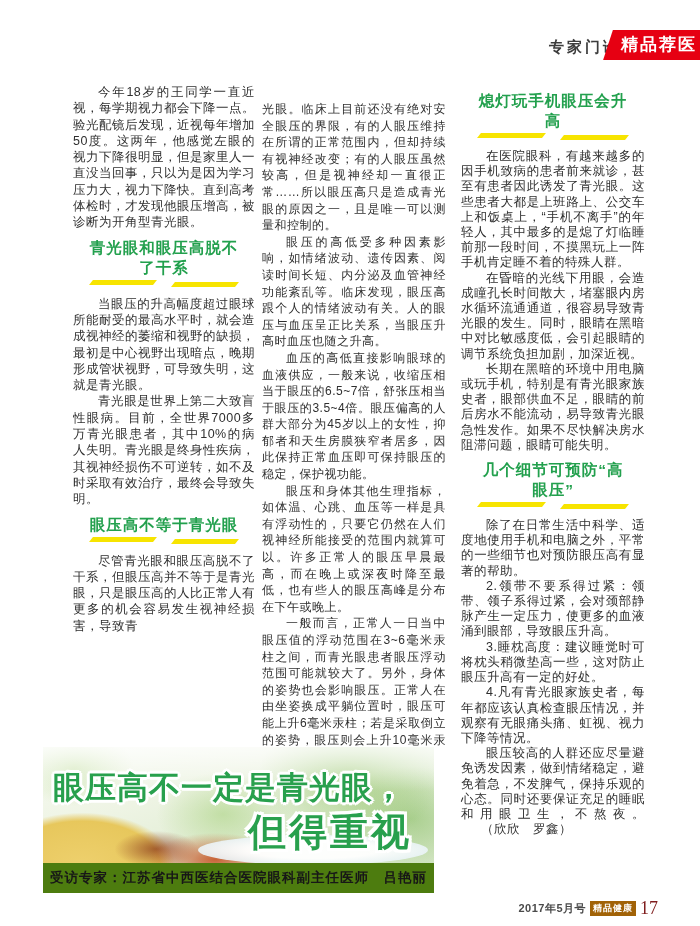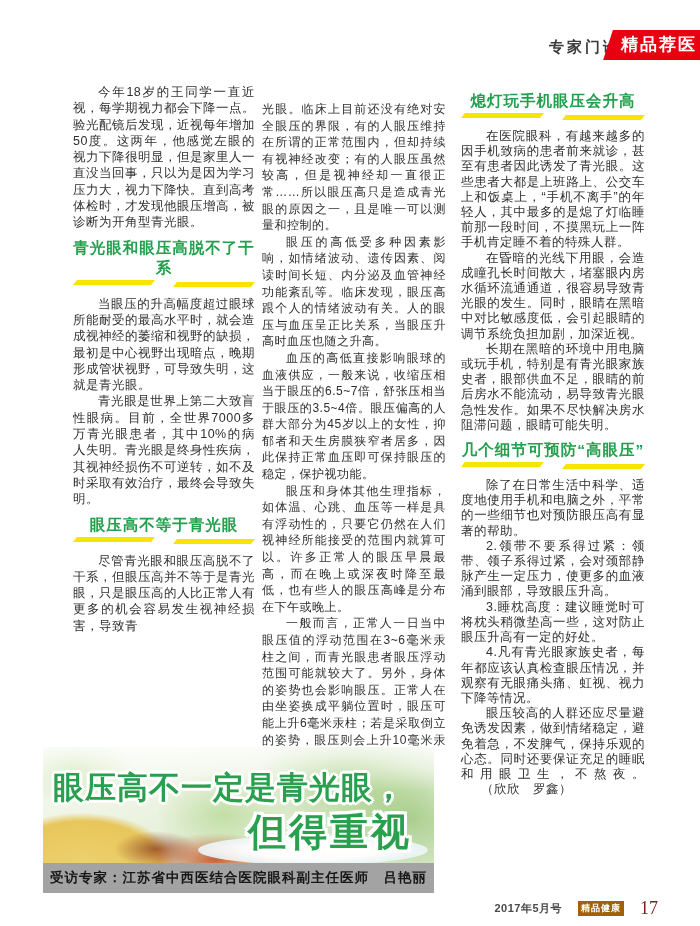--- a/index.html
+++ b/index.html
@@ -24,21 +24,21 @@
     text-align:center;line-height:30px;
   }
   
   .col{position:absolute;top:84px;text-align:justify;}
   .col p{margin:0;text-indent:2em;}
   .col p.no-indent{text-indent:0;}
   #col1{left:73px;width:182px;font-size:12.5px;line-height:16.3px;letter-spacing:0.5px;height:662px;overflow:hidden;}
   #col2{left:262px;width:184px;font-size:12px;line-height:16.6px;letter-spacing:0.5px;height:662px;overflow:hidden;margin-top:17px;}
   #col3{left:461px;width:184px;font-size:12.5px;line-height:15.2px;letter-spacing:0.5px;}
   
-  .hd{margin:7px 0 8px;}
+  .hd{margin:7px 16px 8px;}
   .hd-text{
     color:#22a04d;font-weight:bold;font-size:15.5px;letter-spacing:1px;
     text-align:center;text-indent:0;line-height:20px;
   }
   .hd-line{height:8px;margin-top:2px;display:flex;justify-content:space-between;padding:0 2px;}
   .hd-line .seg{height:5px;background:#f7e400;transform:skewX(-38deg);}
   .hd-line .seg.a{width:44%;}
   .hd-line .seg.b{width:44%;margin-top:2px;}
   .byline{padding-left:1.6em;white-space:nowrap;margin-top:12px;}
   
@@ -68,29 +68,29 @@
     background:radial-gradient(ellipse at center, rgba(255,255,255,0.95) 40%, rgba(214,233,242,0.85) 100%);
   }
   .poster-title-2{
     position:absolute;right:22px;top:60px;
     font-size:38px;font-weight:bold;letter-spacing:3px;color:#28a04d;
     text-shadow:-3px -3px 0 #fff,3px -3px 0 #fff,-3px 3px 0 #fff,3px 3px 0 #fff,
                  0 -3px 0 #fff,0 3px 0 #fff,-3px 0 0 #fff,3px 0 0 #fff;
     white-space:nowrap;
   }
   .poster-caption{
-    width:391px;height:30px;background:#a3a3a3;
+    width:391px;height:30px;background:#4d7c0f;
     font-family:"Liberation Serif","DejaVu Serif",serif;font-weight:bold;
     font-size:13.5px;letter-spacing:1px;color:#171717;
     text-align:center;line-height:30px;
   }
   
   .footer{
     position:absolute;top:897px;right:42px;
-    display:flex;align-items:center;gap:16px;
+    display:flex;align-items:center;gap:4px;
   }
   .footer-issue{font-size:11px;font-weight:bold;color:#4a4a4a;letter-spacing:0.5px;}
   .footer-badge{
     background:#a16207;color:#fff;font-size:9px;font-weight:bold;
     padding:1px 3px;letter-spacing:1px;
   }
   .footer-page{
     font-family:"Liberation Serif","DejaVu Serif",serif;
     font-size:18px;color:#7f1d1d;line-height:22px;
   }

